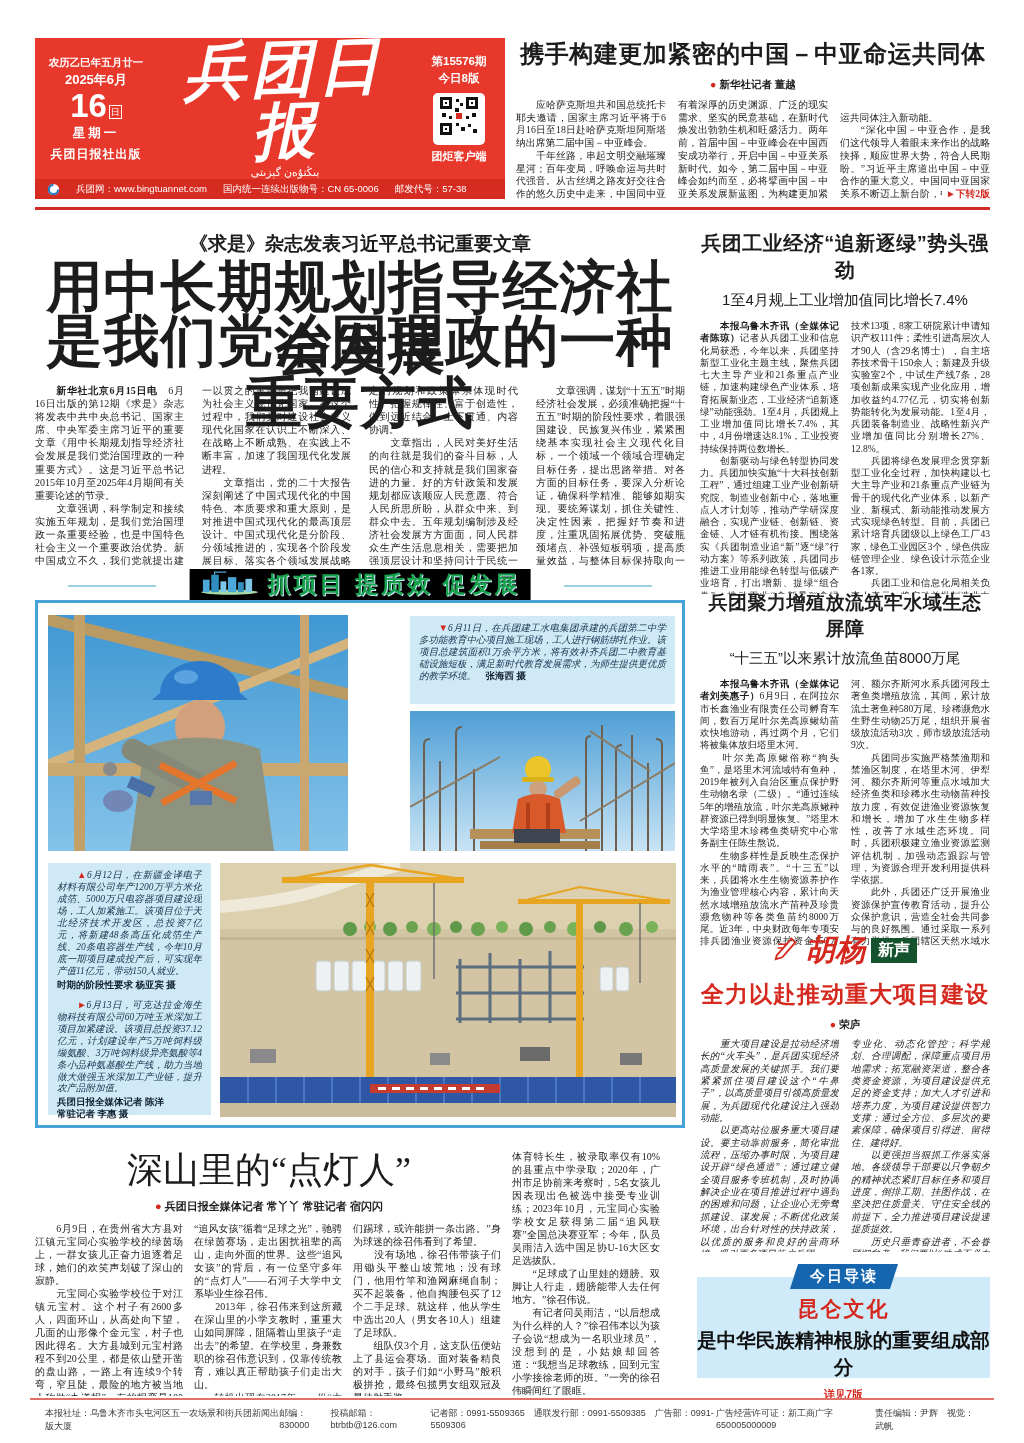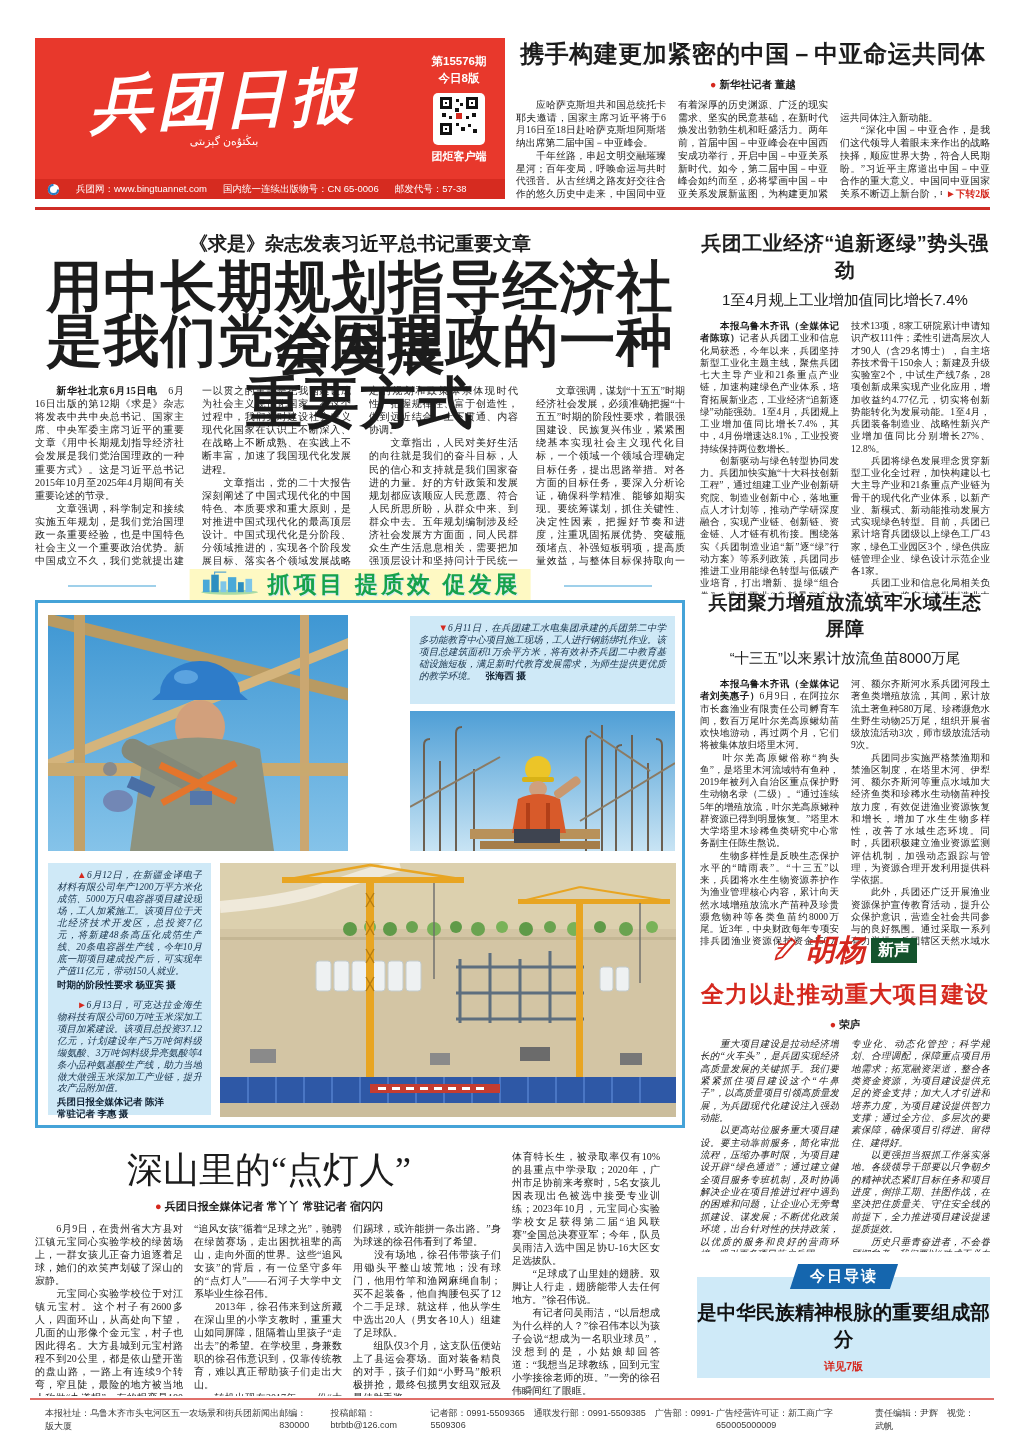--- a/index.html
+++ b/index.html
@@ -61,21 +61,21 @@
   .rightart .col{width:139px;font-size:9.5px;line-height:1.29;}
   .industry{left:700px;top:230px;}
   .industry .col{height:274px;}
   .fish{left:700px;top:590px;}
   .fish .title{font-size:19px;}
   .fish .subtitle{font-size:14.5px;}
   .fish .col{height:268px;}
 
   
   .photo-box{left:35px;top:600px;width:650px;height:528px;border:3px solid #45a3d8;box-sizing:border-box;}
-  .banner{position:absolute;left:50%;top:-34px;transform:translateX(-50%);background:#fef9c3;
+  .banner{position:absolute;left:50%;top:-34px;transform:translateX(-50%);background:#000000;
           padding:0 10px;display:flex;align-items:center;gap:8px;white-space:nowrap;}
   .banner-text{font-size:23px;font-weight:900;color:#16a14c;letter-spacing:3px;
                text-shadow:1px 1px 0 #cfe9f7;}
   .banner-line{position:absolute;top:-18px;width:88px;height:2px;background:#9fd0ea;}
   .photo{position:absolute;overflow:hidden;}
   .photo svg{display:block;}
   .capbox{position:absolute;background:#cfe9f7;padding:7px 9px;font-size:9.5px;line-height:1.26;
           font-style:italic;text-align:justify;box-sizing:border-box;color:#15314a;}
   .mark{color:#d5281e;font-style:normal;}
   .credit{font-weight:bold;font-style:normal;white-space:pre-line;margin-top:2px;color:#123;}
@@ -117,20 +117,30 @@
   .footer-rule{left:30px;top:1398px;width:964px;height:2px;background:#e0706a;}
   .footer{left:45px;top:1407px;width:935px;display:flex;
           font-size:9px;color:#3a3a3a;}
 </style>
 </head>
 <body>
 
 <div class="page">
 
   <div class="abs masthead sans">
+    <div class="date-block">
+      <div class="lunar">农历乙巳年五月廿一</div>
+      <div class="ymonth">2025年6月</div>
+      <div class="dayrow">
+        <span class="daynum">16</span>
+        <span class="daybox">日</span>
+      </div>
+      <div class="weekday">星期一</div>
+      <div class="publisher">兵团日报社出版</div>
+    </div>
     <div class="title-block">
       <div class="paper-title">兵团日报</div>
       <div class="uyghur">بىڭتۇەن گېزىتى</div>
     </div>
     <div class="issue-block">
       <div>第15576期</div>
       <div>今日8版</div>
       <div class="qrbox">
         <svg viewBox="0 0 40 40" width="40" height="40">
           <rect x="1" y="1" width="12" height="12" fill="#111"></rect>
@@ -454,20 +464,21 @@
   <div class="abs mountain-col4 jtext">体育特长生，被录取率仅有10%的县重点中学录取；2020年，广州市足协前来考察时，5名女孩儿因表现出色被选中接受专业训练；2023年10月，元宝同心实验学校女足获得第二届“追风联赛”全国总决赛亚军；今年，队员吴雨洁入选中国足协U-16大区女足选拔队。
 　　“足球成了山里娃的翅膀。双脚让人行走，翅膀能带人去任何地方。”徐召伟说。
 　　有记者问吴雨洁，“以后想成为什么样的人？”徐召伟本以为孩子会说“想成为一名职业球员”，没想到的是，小姑娘却回答道：“我想当足球教练，回到元宝小学接徐老师的班。”一旁的徐召伟瞬间红了眼眶。
 　　多年坚守，足球已为80多个大山里的孩子插上了飞翔的翅膀，正如徐召伟钟爱的那句诗：“我选了人迹更少的路，从此决定了我一生的道路。”</div>
 
   <aside class="abs daodu">
     <div class="daodu-tab">
       <span>今日导读</span>
     </div>
     <div class="daodu-body sans">
+      <div class="daodu-topic">昆仑文化</div>
       <div class="daodu-headline">是中华民族精神根脉的重要组成部分</div>
       <div class="daodu-see">详见7版</div>
     </div>
   </aside>
 
   <div class="abs footer-rule"></div>
   <div class="abs footer sans">
     <span>本报社址：乌鲁木齐市头屯河区五一农场景和街兵团新闻出版大厦</span>
     <span>邮编：830000</span>
     <span>投稿邮箱：btrbtb@126.com</span>

